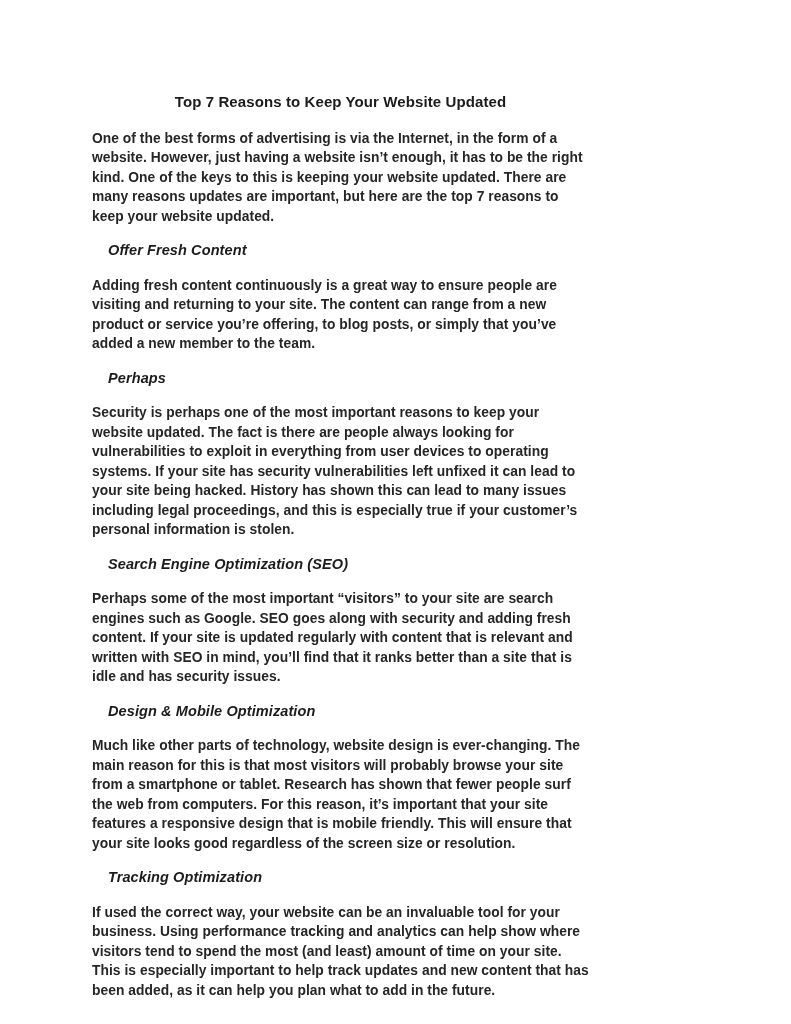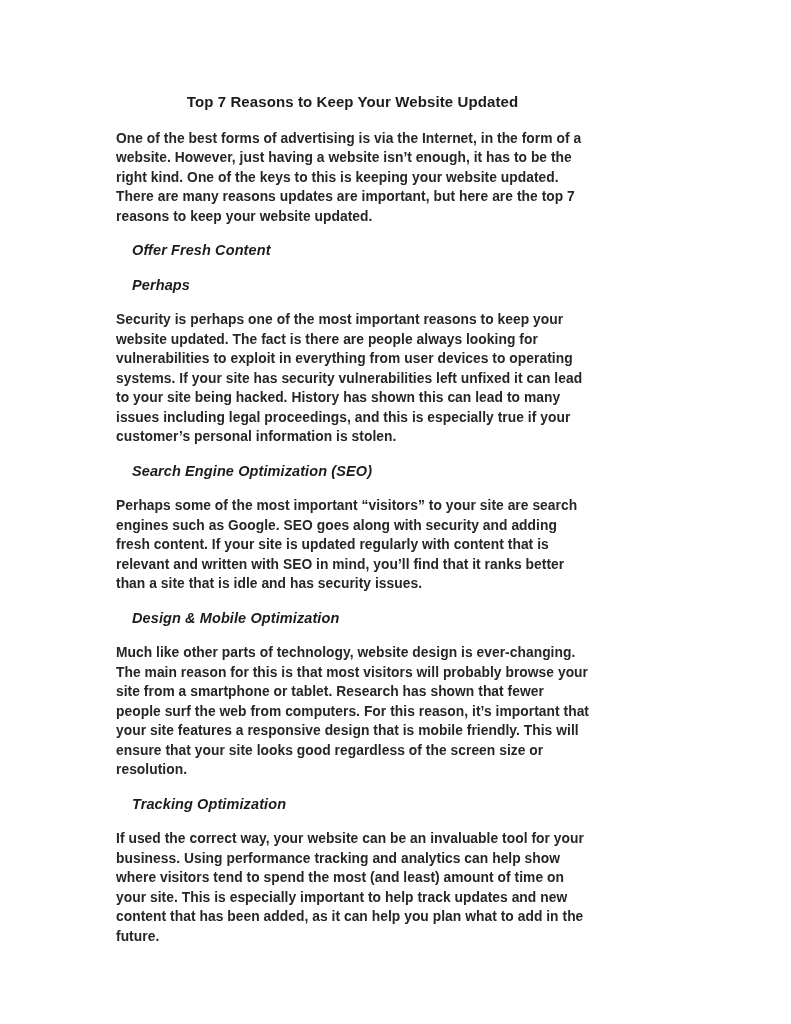--- a/index.html
+++ b/index.html
@@ -6,21 +6,21 @@
     margin: 0;
     padding: 0;
     background: #ffffff;
   }
   .page {
     position: relative;
     width: 681px;
     height: 1024px;
     box-sizing: border-box;
     background: #ffffff;
-    padding: 92px 92px 0 116px;
+    padding: 92px 92px 0 92px;
     font-family: "Liberation Sans", "DejaVu Sans", sans-serif;
     color: #262626;
     overflow: hidden;
   }
   .doc-title {
     font-size: 15px;
     font-weight: bold;
     font-style: normal;
     text-align: center;
     color: #1c1c1c;
@@ -54,20 +54,21 @@
 <body>
 
 <div class="page">
 
   <h1 class="doc-title">Top 7 Reasons to Keep Your Website Updated</h1>
 
   <p class="doc-paragraph">One of the best forms of advertising is via the Internet, in the form of a website. However, just having a website isn’t enough, it has to be the right kind. One of the keys to this is keeping your website updated. There are many reasons updates are important, but here are the top 7 reasons to keep your website updated.</p>
 
   <section class="doc-section">
     <h2 class="doc-heading">Offer Fresh Content</h2>
+    <p class="doc-paragraph">Adding fresh content continuously is a great way to ensure people are visiting and returning to your site. The content can range from a new product or service you’re offering, to blog posts, or simply that you’ve added a new member to the team.</p>
   </section>
 
   <section class="doc-section">
     <h2 class="doc-heading">Perhaps</h2>
     <p class="doc-paragraph">Security is perhaps one of the most important reasons to keep your website updated. The fact is there are people always looking for vulnerabilities to exploit in everything from user devices to operating systems. If your site has security vulnerabilities left unfixed it can lead to your site being hacked. History has shown this can lead to many issues including legal proceedings, and this is especially true if your customer’s personal information is stolen.</p>
   </section>
 
   <section class="doc-section">
     <h2 class="doc-heading">Search Engine Optimization (SEO)</h2>
     <p class="doc-paragraph">Perhaps some of the most important “visitors” to your site are search engines such as Google. SEO goes along with security and adding fresh content. If your site is updated regularly with content that is relevant and written with SEO in mind, you’ll find that it ranks better than a site that is idle and has security issues.</p>

